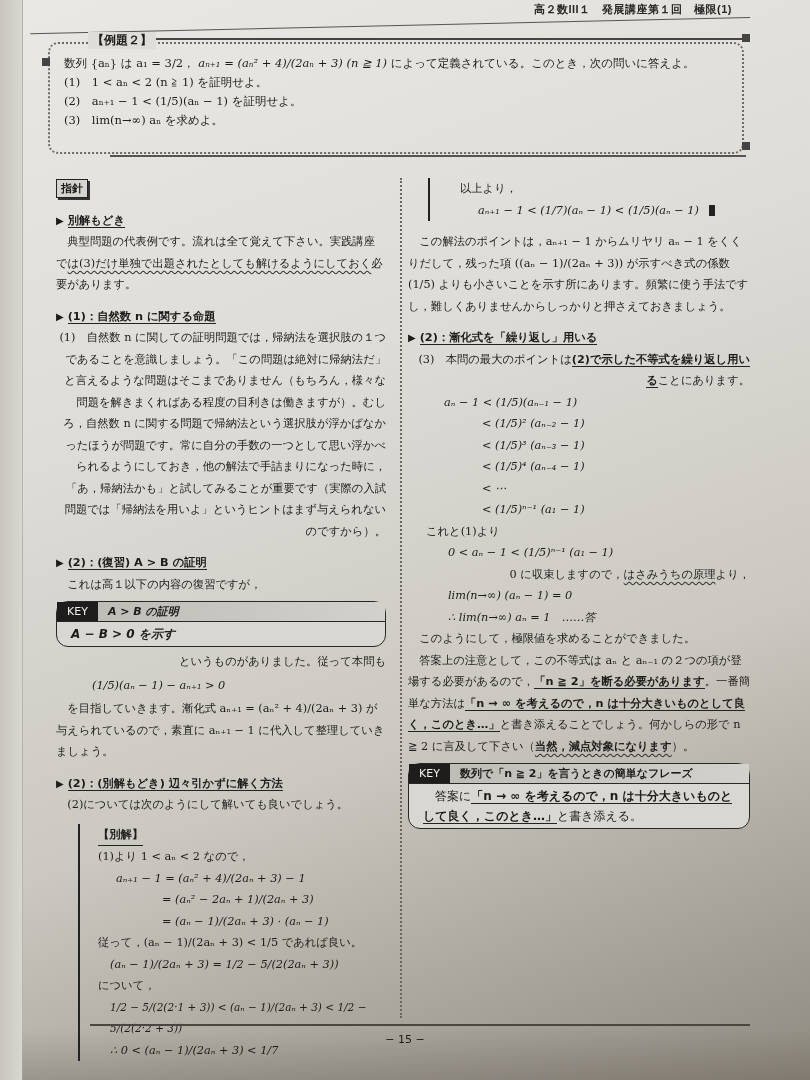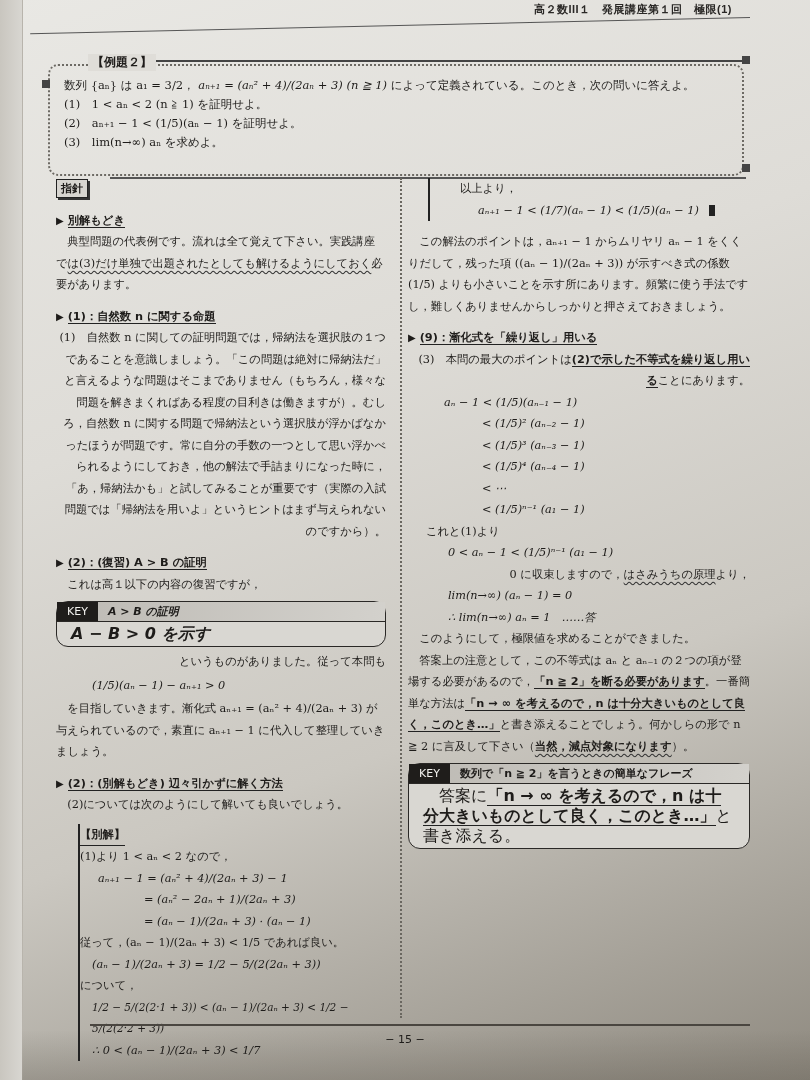--- a/index.html
+++ b/index.html
@@ -23,21 +23,21 @@
     letter-spacing: 0.5px;
   }
   .head-rule {
     position: absolute; left: 30px; top: 17px; width: 720px; height: 0;
     border-top: 1px solid #555;
     transform: rotate(-1.3deg); transform-origin: right center;
   }
 
   
   .problem-box {
-    position: absolute; left: 48px; top: 64px; width: 692px; height: 108px;
+    position: absolute; left: 48px; top: 42px; width: 692px; height: 108px;
     border: 2px dotted #6d6a64; border-radius: 10px;
   }
   .problem-box::before {
     content: ""; position: absolute; left: 70px; right: -4px; top: -6px; border-top: 2px solid #444;
   }
   .problem-box::after {
     content: ""; position: absolute; left: 60px; right: -4px; bottom: -5px; border-bottom: 2px solid #555;
   }
   .corner-sq { position: absolute; width: 8px; height: 8px; background: #444; }
   .problem-title {
@@ -80,23 +80,23 @@
 
   .keybox {
     border: 1.5px solid #2a2826; border-radius: 12px; margin: 6px 0 4px 0; background: #d9d7d2;
   }
   .keybox .kh { display: flex; border-bottom: 1.5px solid #2a2826; background: linear-gradient(90deg,#bdbab4,#d3d1cc); }
   .keybox .kl {
     background: #1f1d1b; color: #f2f1ee; font-family: "DejaVu Sans", sans-serif; font-size: 11px;
     padding: 0 10px; line-height: 19px;
   }
   .keybox .kt { font-family: "DejaVu Sans", sans-serif; font-weight: bold; font-size: 11px; padding: 0 10px; line-height: 19px; }
-  .keybox .kb { font-family: "DejaVu Sans", sans-serif; font-weight: bold; font-size: 16px; padding: 2px 14px; line-height: 20px; }
-
-  .alt-sol { border-left: 2px solid #222; margin-left: 22px; margin-top: 8px; }
+  .keybox .kb { font-family: "DejaVu Sans", sans-serif; font-weight: bold; font-size: 12px; padding: 2px 14px; line-height: 20px; }
+
+  .alt-sol { border-left: 2px solid #222; margin-left: 22px; padding-left: 18px; margin-top: 8px; }
   .alt-cont { border-left: 2px solid #222; margin-left: 20px; padding-left: 30px; }
   .qed { display: inline-block; width: 6px; height: 11px; background: #222; margin-left: 10px; vertical-align: middle; }
 </style>
 </head>
 <body>
 
 <div class="page-edge"></div>
 <div class="page-edge-bottom"></div>
 
 <div class="running-head">高２数III１　発展講座第１回　極限(1)</div>
@@ -173,21 +173,21 @@
 <div class="col col-right">
   <div class="alt-cont">
     <div>以上より，</div>
     <div class="math" style="padding-left:18px;">
       <span>aₙ₊₁ − 1 &lt; (1/7)(aₙ − 1) &lt; (1/5)(aₙ − 1)</span><span class="qed"></span>
     </div>
   </div>
   <p class="para" style="margin-top:10px;">この解法のポイントは，aₙ₊₁ − 1 からムリヤリ aₙ − 1 をくくりだして，残った項 ((aₙ − 1)/(2aₙ + 3)) が示すべき式の係数 (1/5) よりも小さいことを示す所にあります。頻繁に使う手法ですし，難しくありませんからしっかりと押さえておきましょう。</p>
 
   <div class="sec-head">
-    <span class="tri">▶</span><span class="t">(9)：漸化式を「繰り返し」用いる</span>
+    <span class="tri">▶</span><span class="t">(2)：漸化式を「繰り返し」用いる</span>
   </div>
   <p class="noind">
     <span>(3)　本問の最大のポイントは</span><span class="ul" style="font-family:'DejaVu Sans',sans-serif;font-weight:bold;">(2)で示した不等式を繰り返し用いる</span><span>ことにあります。</span>
   </p>
   <div class="math" style="padding-left:36px;">aₙ − 1 &lt; (1/5)(aₙ₋₁ − 1)</div>
   <div class="math" style="padding-left:74px;">&lt; (1/5)² (aₙ₋₂ − 1)</div>
   <div class="math" style="padding-left:74px;">&lt; (1/5)³ (aₙ₋₃ − 1)</div>
   <div class="math" style="padding-left:74px;">&lt; (1/5)⁴ (aₙ₋₄ − 1)</div>
   <div class="math" style="padding-left:74px;">&lt; ⋯</div>
   <div class="math" style="padding-left:74px;">&lt; (1/5)ⁿ⁻¹ (a₁ − 1)</div>

